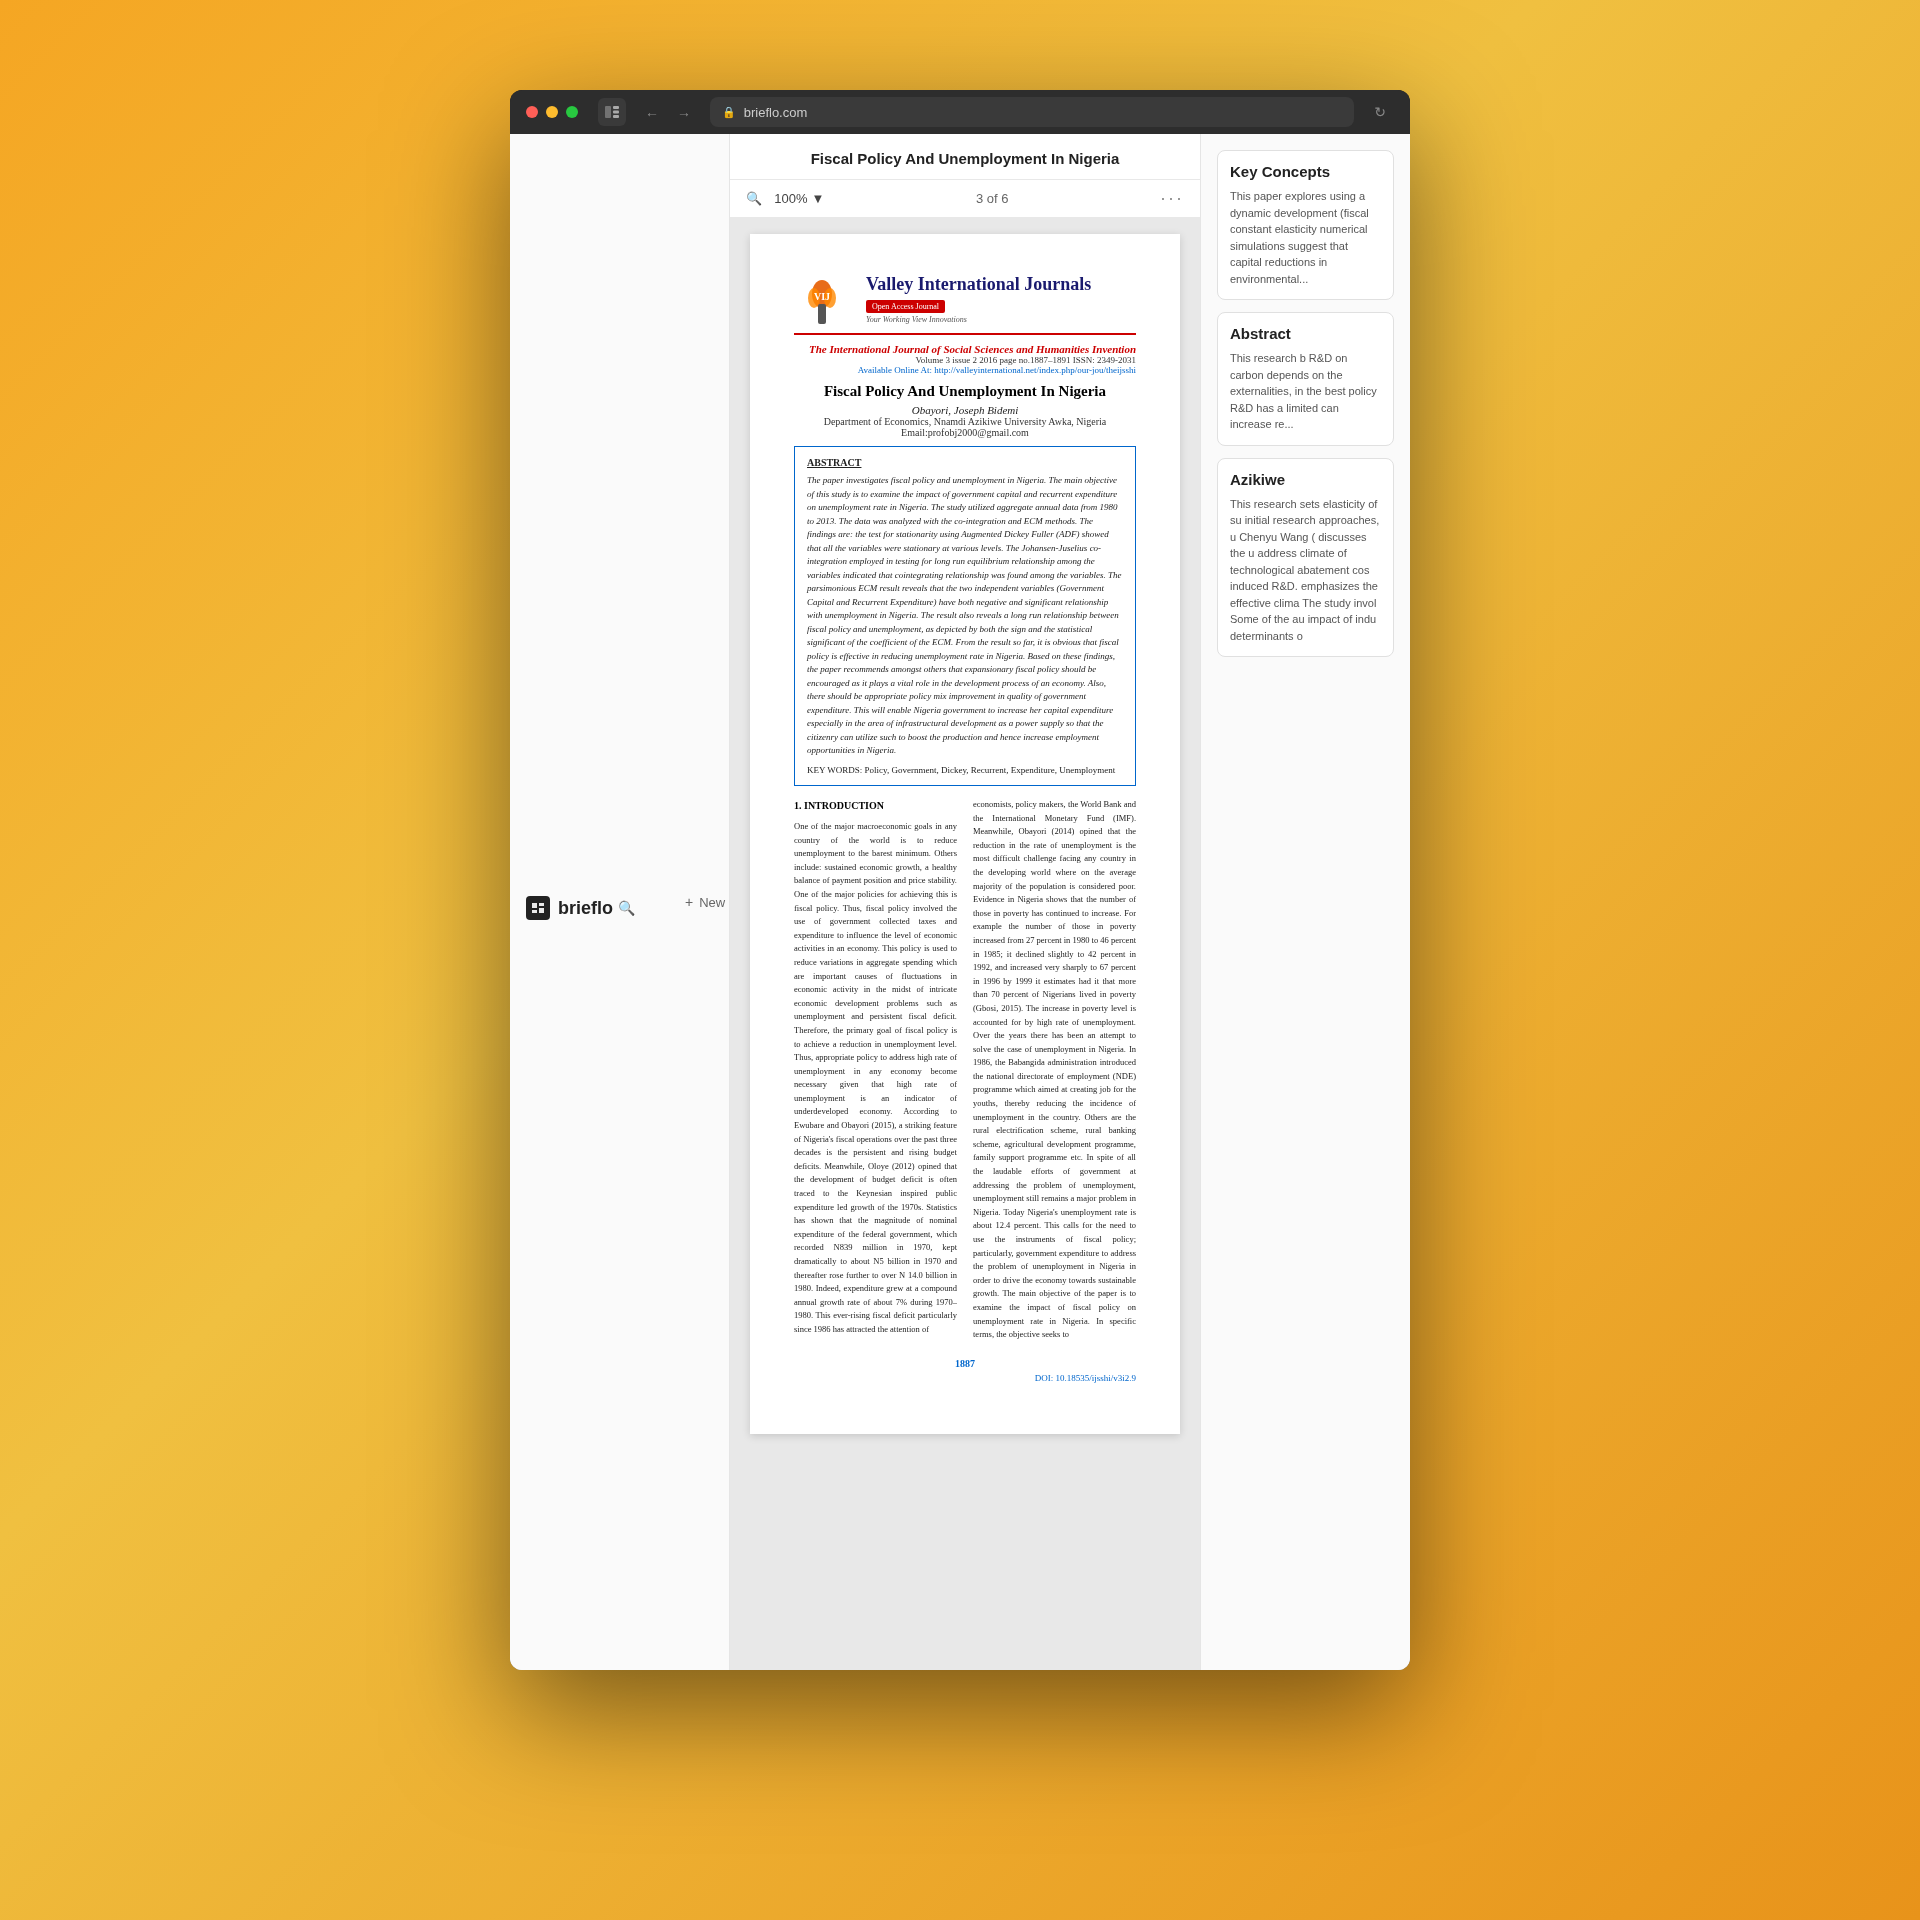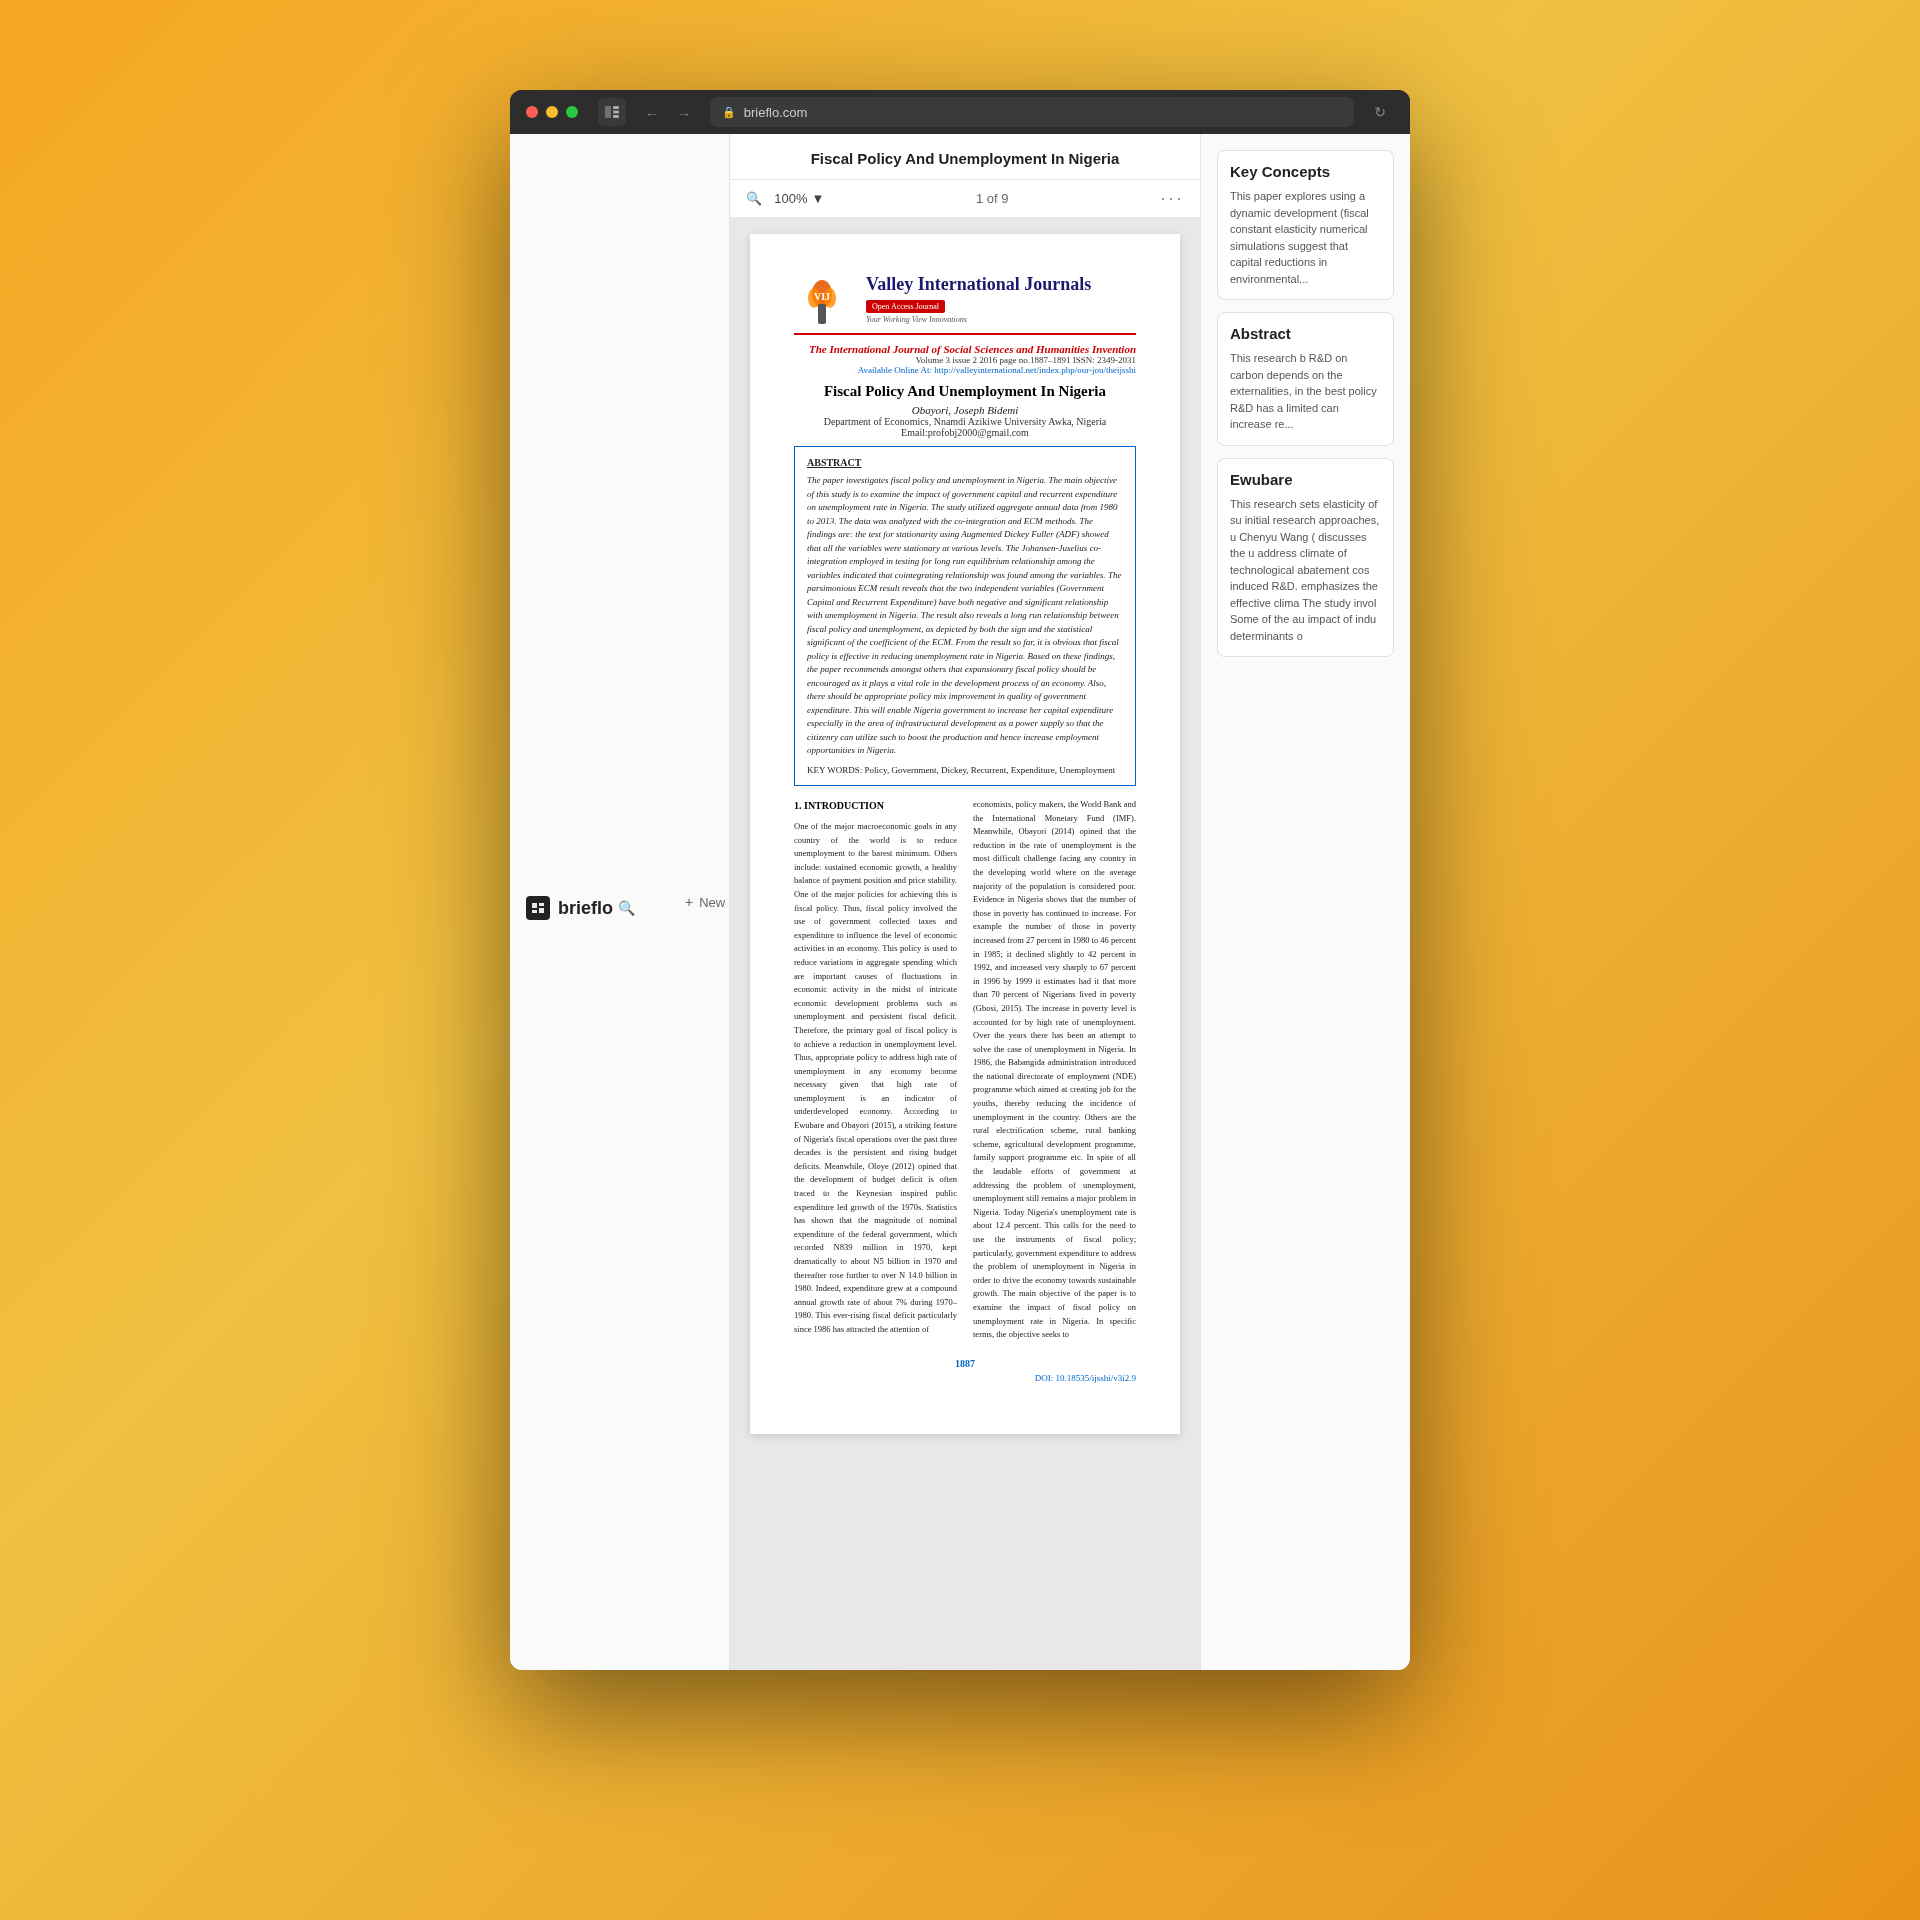--- a/index.html
+++ b/index.html
@@ -618,21 +618,21 @@
       </div>
 
       <div class="doc-toolbar">
         <div class="search-toolbar">
           <span>🔍</span>
         </div>
         <div class="zoom-selector">
           <span>100%</span>
           <span>▼</span>
         </div>
-        <div class="page-count">1 of 9</div>
+        <div class="page-count">3 of 6</div>
         <div class="toolbar-more">···</div>
       </div>
 
       <div class="doc-viewer">
         <div class="doc-page">
 
           <div class="journal-header">
             <div class="journal-logo">
               <div class="vij-svg-wrapper">
                 <svg viewBox="0 0 56 56" xmlns="http://www.w3.org/2000/svg" width="56" height="56">
@@ -692,19 +692,19 @@
     <div class="right-panel">
       <div class="panel-card">
         <div class="panel-card-title">Key Concepts</div>
         <div class="panel-card-text">This paper explores using a dynamic development (fiscal constant elasticity numerical simulations suggest that capital reductions in environmental...</div>
       </div>
       <div class="panel-card">
         <div class="panel-card-title">Abstract</div>
         <div class="panel-card-text">This research b R&amp;D on carbon depends on the externalities, in the best policy R&amp;D has a limited can increase re...</div>
       </div>
       <div class="panel-card">
-        <div class="panel-card-title">Ewubare</div>
+        <div class="panel-card-title">Azikiwe</div>
         <div class="panel-card-text">This research sets elasticity of su initial research approaches, u Chenyu Wang ( discusses the u address climate of technological abatement cos induced R&amp;D. emphasizes the effective clima The study invol Some of the au impact of indu determinants o</div>
       </div>
     </div>
 
   </div>
 </div>
 
 </body></html>

